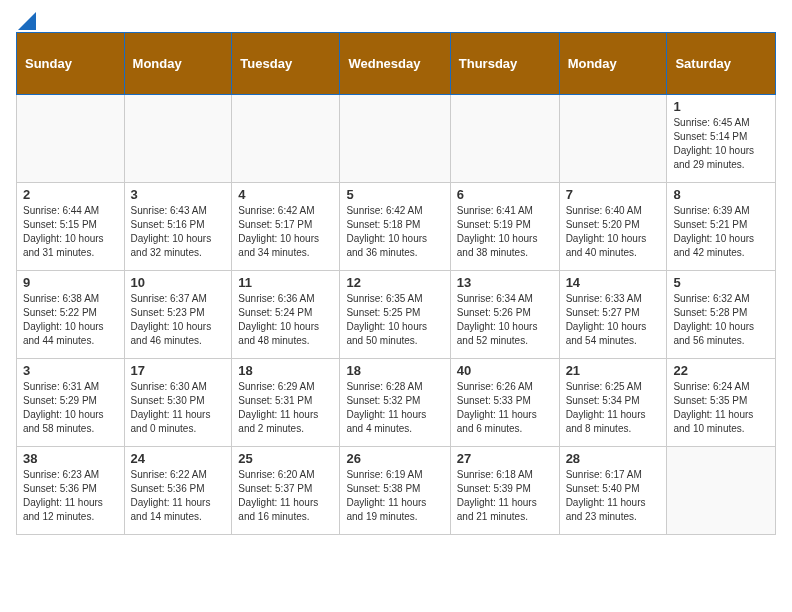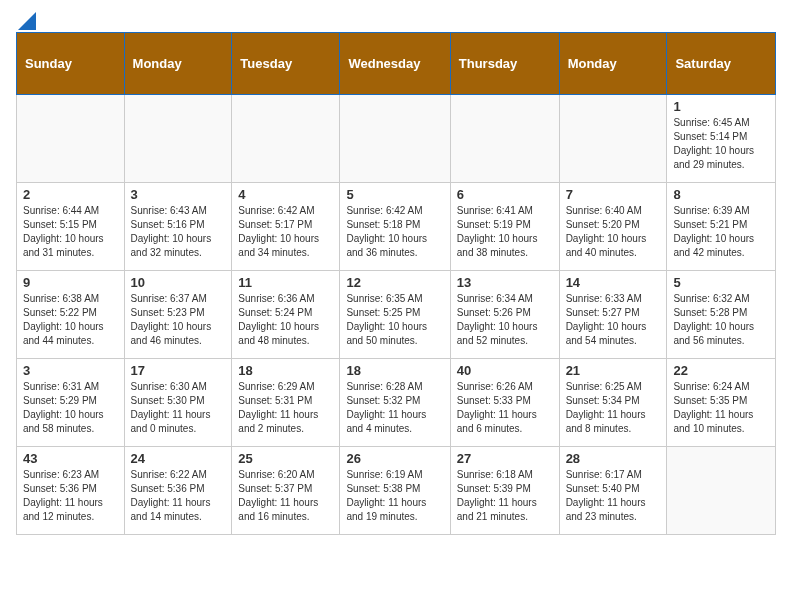--- a/index.html
+++ b/index.html
@@ -212,21 +212,21 @@
           <div class="day-number">21</div>
           <div class="day-info">Sunrise: 6:25 AM<br>Sunset: 5:34 PM<br>Daylight: 11 hours and 8 minutes.</div>
         </td>
         <td>
           <div class="day-number">22</div>
           <div class="day-info">Sunrise: 6:24 AM<br>Sunset: 5:35 PM<br>Daylight: 11 hours and 10 minutes.</div>
         </td>
       </tr>
       <tr>
         <td>
-          <div class="day-number">43</div>
+          <div class="day-number">38</div>
           <div class="day-info">Sunrise: 6:23 AM<br>Sunset: 5:36 PM<br>Daylight: 11 hours and 12 minutes.</div>
         </td>
         <td>
           <div class="day-number">24</div>
           <div class="day-info">Sunrise: 6:22 AM<br>Sunset: 5:36 PM<br>Daylight: 11 hours and 14 minutes.</div>
         </td>
         <td>
           <div class="day-number">25</div>
           <div class="day-info">Sunrise: 6:20 AM<br>Sunset: 5:37 PM<br>Daylight: 11 hours and 16 minutes.</div>
         </td>

